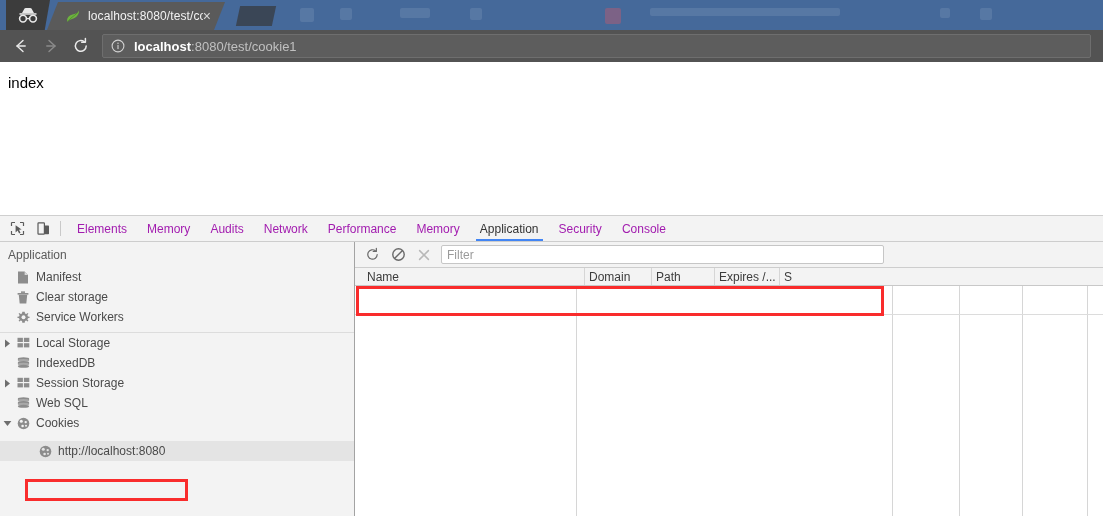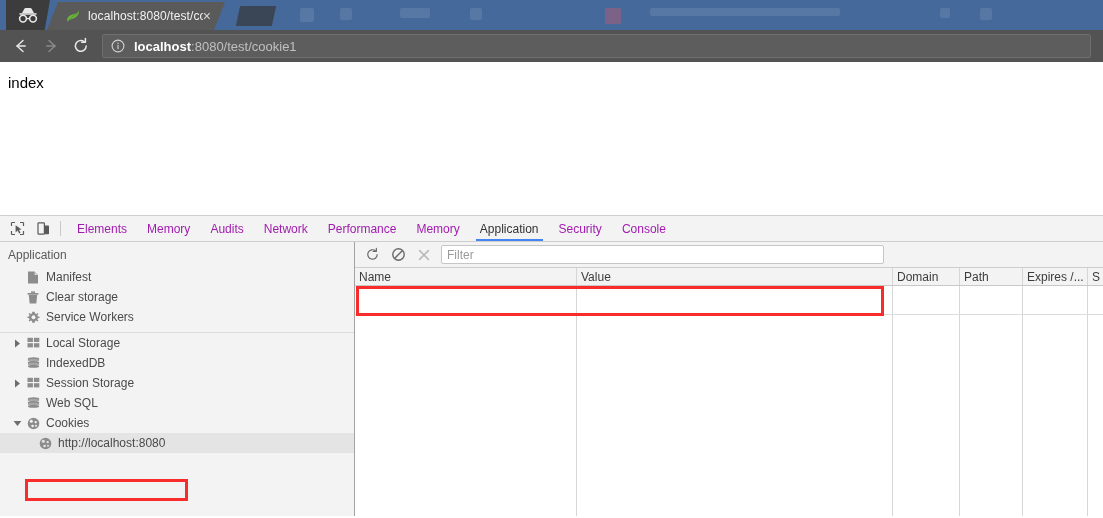--- a/index.html
+++ b/index.html
@@ -119,23 +119,23 @@
     border-right: 1px solid #a3a3a3; overflow: hidden; position: relative;
   }
   .sb-section-title {
     font-size: 12px; color: #5a5a5a; padding: 6px 0 5px 8px;
   }
   .sb-divider { height: 1px; background: #dcdcdc; margin: 5px 0 0 0; }
   .sb-item {
     height: 20px; display: flex; align-items: center;
     font-size: 12px; color: #4a4a4a; padding-left: 8px; position: relative;
   }
-  .sb-item.lvl1 { padding-left: 26px; }
+  .sb-item.lvl1 { padding-left: 16px; }
   .sb-item.lvl2 { padding-left: 38px; }
-  .sb-item.selected { background: #e4e4e4; }
+  .sb-item.selected { background: #e4e4e4; margin-top: 8px; }
   .sb-arrow {
     width: 10px; flex: 0 0 10px; margin-left: -14px; margin-right: 4px;
     display: flex; align-items: center; justify-content: center;
   }
   .sb-arrow.spacer { visibility: hidden; }
   .sb-icon {
     width: 14px; height: 14px; flex: 0 0 14px; margin-right: 6px;
     display: flex; align-items: center; justify-content: center;
   }
   .sb-label { white-space: nowrap; }
@@ -458,22 +458,21 @@
           <div class="pt-btn">
             <svg width="14" height="14" viewBox="0 0 14 14">
               <line x1="2.6" y1="2.6" x2="11.4" y2="11.4" stroke="#b8b8b8" stroke-width="1.5" stroke-linecap="round"></line>
               <line x1="11.4" y1="2.6" x2="2.6" y2="11.4" stroke="#b8b8b8" stroke-width="1.5" stroke-linecap="round"></line>
             </svg>
           </div>
           <input class="filter-input" type="text" value="" placeholder="Filter" style="">
         </div>
 
         <div class="table-head">
-          <div class="th" style="width:222px;flex:0 0 222px;">Name</div>
-          <div class="th" style="width:316px;flex:0 0 316px;">Value</div>
+          <div class="th" style="width:222px;flex:0 0 222px;margin-left:8px;">Name</div>
           <div class="th" style="width:67px;flex:0 0 67px;text-align:center;">Domain</div>
           <div class="th" style="width:63px;flex:0 0 63px;">Path</div>
           <div class="th" style="width:65px;flex:0 0 65px;">Expires /...</div>
           <div class="th" style="flex:1 1 auto;border-right:none;">S</div>
         </div>
 
         <div class="table-body">
           <div class="tcol" style="width:222px;flex:0 0 222px;"></div>
           <div class="tcol" style="width:316px;flex:0 0 316px;"></div>
           <div class="tcol" style="width:67px;flex:0 0 67px;"></div>

